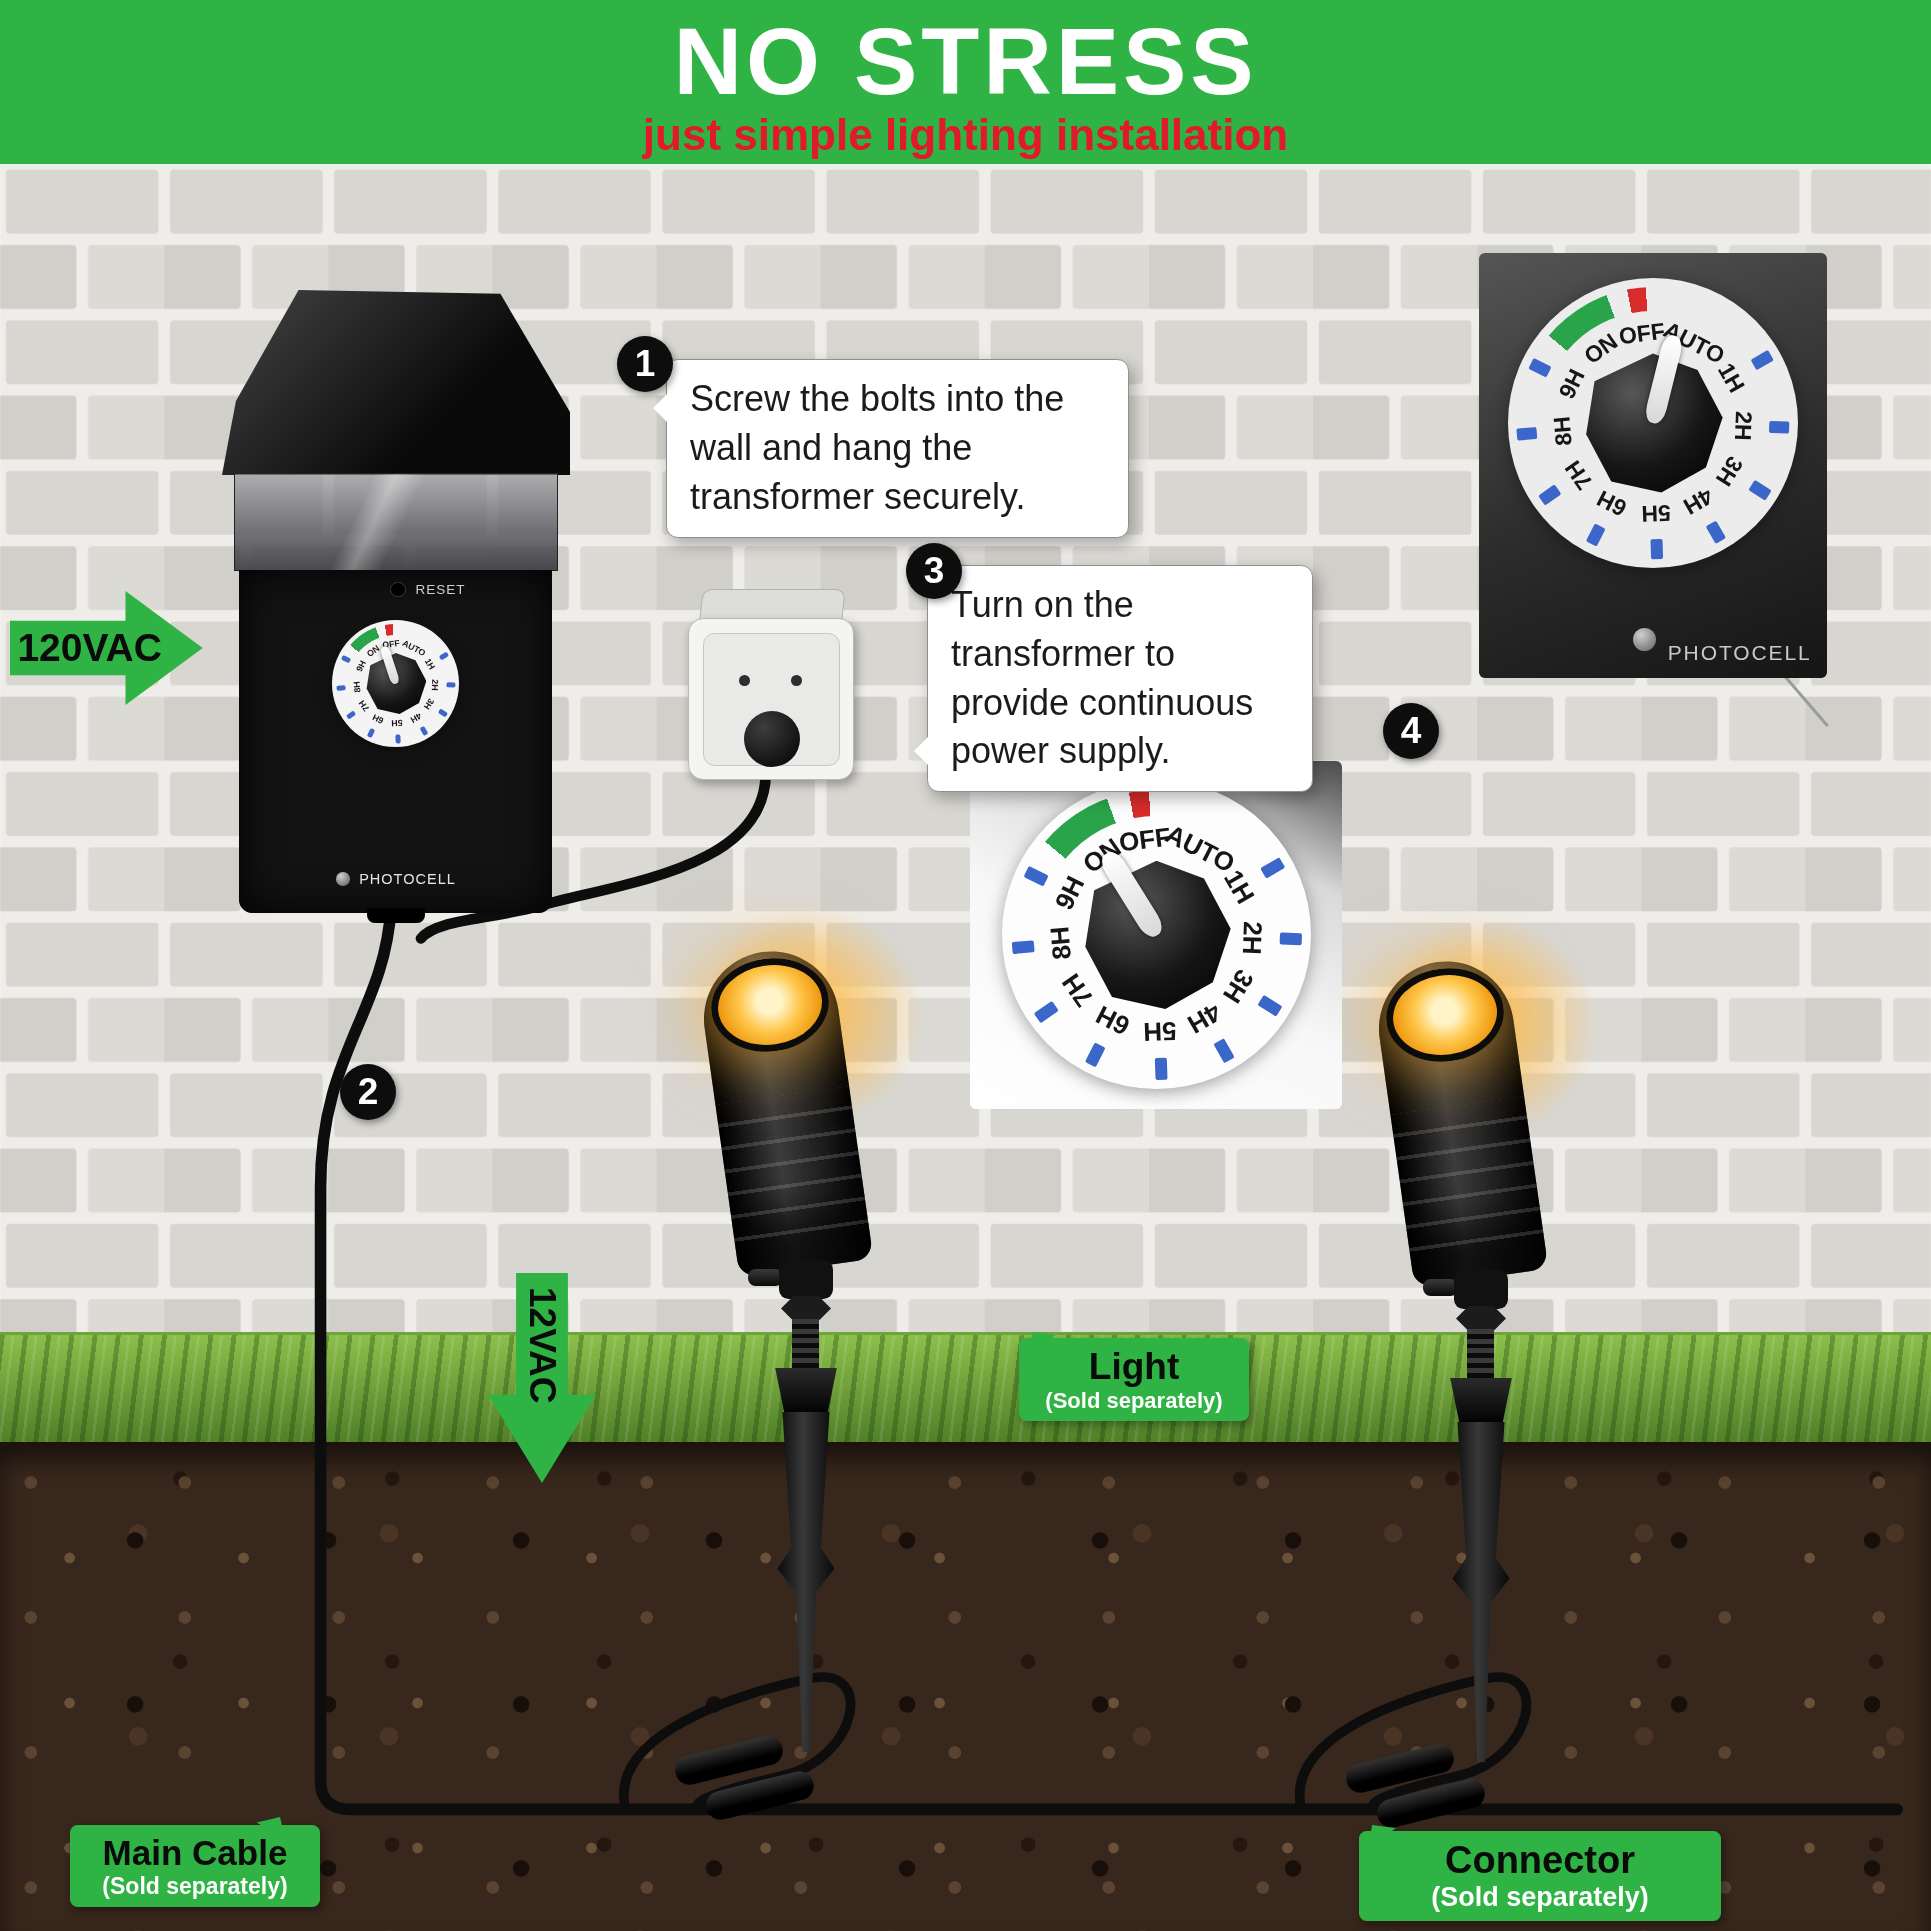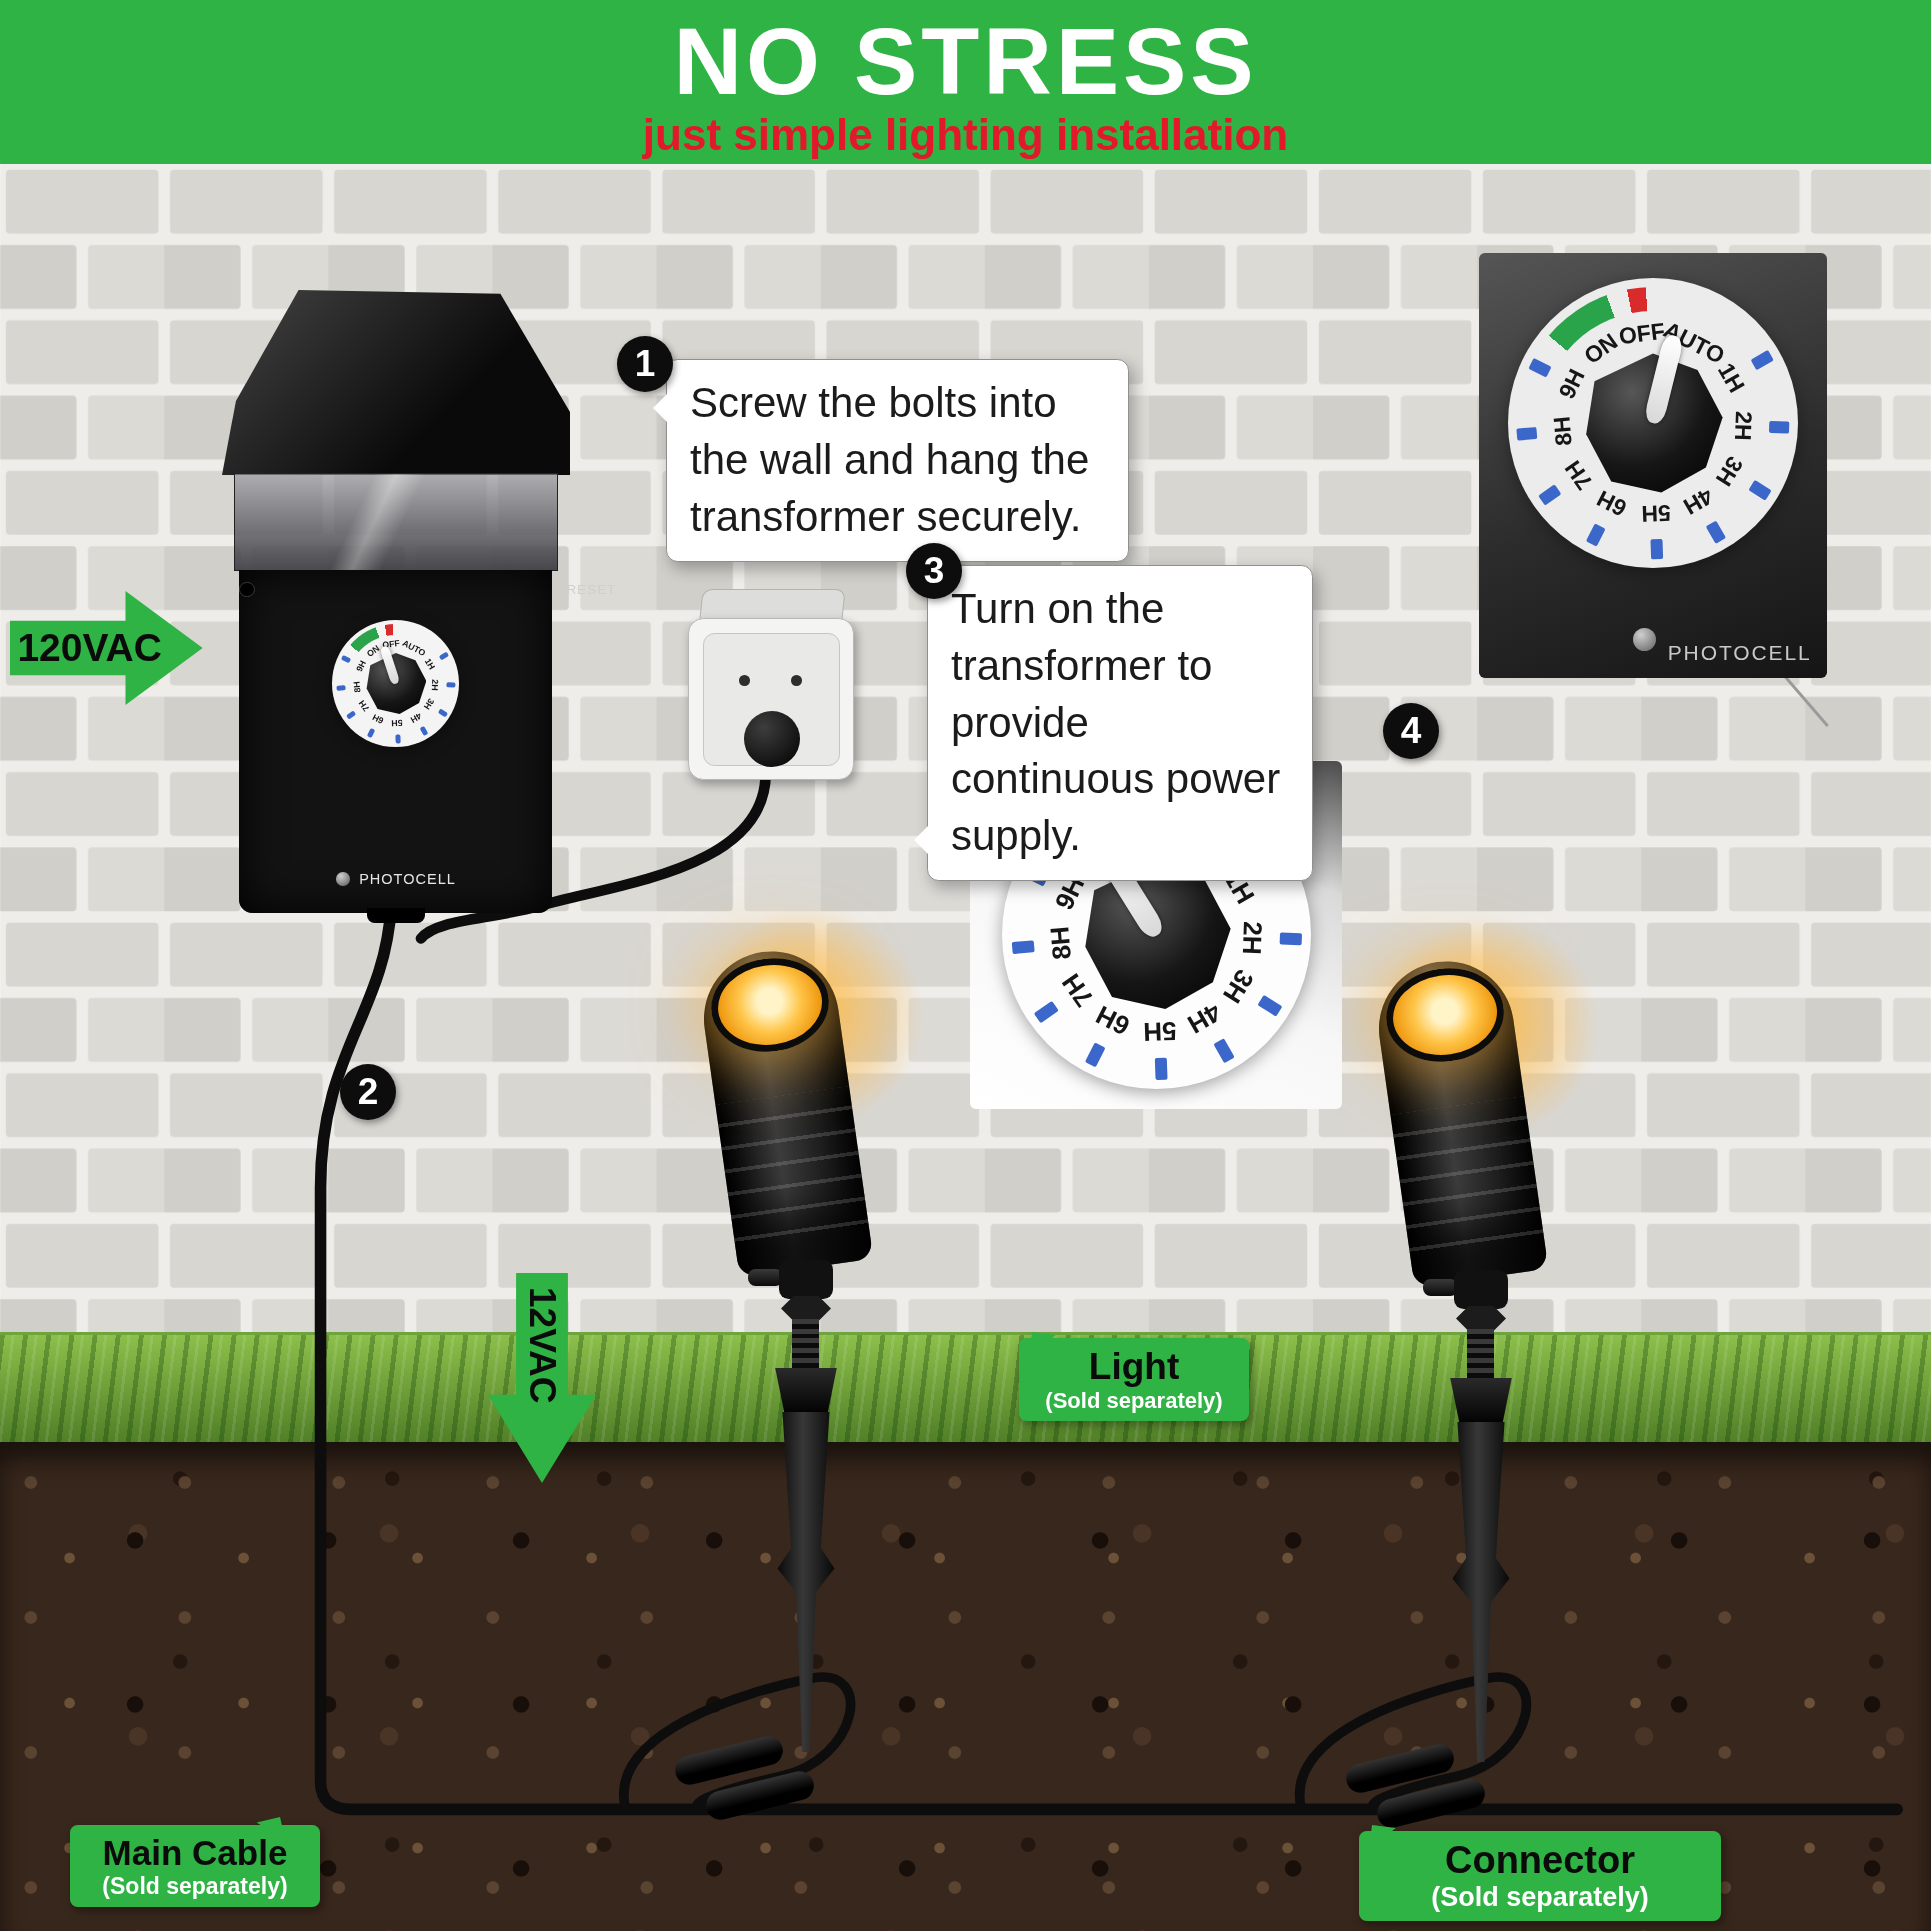--- a/index.html
+++ b/index.html
@@ -22,21 +22,21 @@
       radial-gradient(circle at 20% 30%,#5a4330 0 5.8px,transparent 6.8px),
       radial-gradient(circle at 70% 60%,#190f0a 0 7.7px,transparent 8.7px),
       radial-gradient(circle at 40% 80%,#6b5138 0 4.8px,transparent 5.8px),
       radial-gradient(circle at 85% 20%,#241710 0 6.8px,transparent 7.7px),
       radial-gradient(circle at 55% 45%,#4a3425 0 8.7px,transparent 9.7px);
     background-size:154px 135px,193px 164px,174px 145px,212px 183px,251px 203px;
     box-shadow:inset 0 17.4px 25px rgba(0,0,0,.55)}
 
   
   .bubble{background:#fff;border:1.9px solid #8f8f8f;border-radius:11.6px;padding:15.4px 23px;
-    font-size:42px;line-height:1.35;color:#1b1b1b;box-shadow:4.8px 6.8px 15.4px rgba(0,0,0,.28);z-index:6}
+    font-size:36px;line-height:1.35;color:#1b1b1b;box-shadow:4.8px 6.8px 15.4px rgba(0,0,0,.28);z-index:6}
   .bubble::after{content:"";position:absolute;width:0;height:0;border:15.4px solid transparent}
   .bubble--tail-left::after{left:-29px;top:33px;border-right-color:#fff}
   .bubble--tail-leftlow::after{left:-29px;bottom:25px;border-right-color:#fff}
   .bubble--tail-right::after{right:-29px;top:37px;border-left-color:#fff}
   .badge{width:56px;height:56px;border-radius:50%;background:#0d0d0d;color:#fff;
     display:flex;align-items:center;justify-content:center;font-size:37px;font-weight:700;z-index:7;
     box-shadow:1.9px 2.9px 7.7px rgba(0,0,0,.4)}
 
   
   .arrow-right{background:#2fb344;clip-path:polygon(0 26%,60% 26%,60% 0,100% 50%,60% 100%,60% 74%,0 74%);z-index:5;
@@ -53,21 +53,21 @@
   .glabel--tail-tr::before{right:23px;top:-25px;border-bottom-color:#2fb344;transform:rotate(32deg)}
 
   
   .transformer{left:222px;top:290px;width:348px;height:623px;z-index:4}
   .tf-lid{left:0;top:0;width:348px;height:185px;background:linear-gradient(135deg,#454545,#0a0a0a 65%);
     clip-path:polygon(0 100%,4% 60%,22% 0,80% 2%,100% 66%,100% 100%)}
   .tf-window{left:11.6px;top:183px;width:324px;height:98px;border:1.9px solid #222;
     background:linear-gradient(115deg,rgba(170,170,178,.20) 38%,rgba(255,255,255,.38) 44%,rgba(170,170,178,.18) 52%),linear-gradient(to bottom,rgba(140,140,148,.55),rgba(35,35,40,.92))}
   .tf-body{left:17.4px;top:280px;width:313px;height:343px;background:#131313;border-radius:0 0 13.5px 13.5px;
     box-shadow:inset 0 0 44px #000}
-  .tf-reset{left:0;top:11.6px;width:377px;display:flex;align-items:center;justify-content:space-between;gap:9.7px}
+  .tf-reset{left:0;top:11.6px;width:377px;display:flex;align-items:center;justify-content:center;gap:9.7px}
   .tf-reset .dot{width:15.4px;height:15.4px;border-radius:50%;background:#000;border:1.9px solid #3a3a3a}
   .tf-reset .txt{color:#cfcfcf;font-size:13.5px;letter-spacing:1px}
   .tf-photocell{left:0;top:301px;width:313px;display:flex;align-items:center;justify-content:center;gap:9.7px}
   .tf-photocell .dome{width:13.5px;height:13.5px;border-radius:50%;background:radial-gradient(circle at 35% 30%,#cfcfcf,#555)}
   .tf-photocell .txt{color:#e6e6e6;font-size:14.5px;letter-spacing:1px}
   .tf-nub{left:145px;top:618px;width:58px;height:15.4px;background:#000;border-radius:0 0 7.7px 7.7px}
 
   
   .dial{position:absolute;border-radius:50%;background:#fff;box-shadow:0 3.9px 17.4px rgba(0,0,0,.35)}
   .dial-ring{position:absolute;inset:3%;border-radius:50%;

